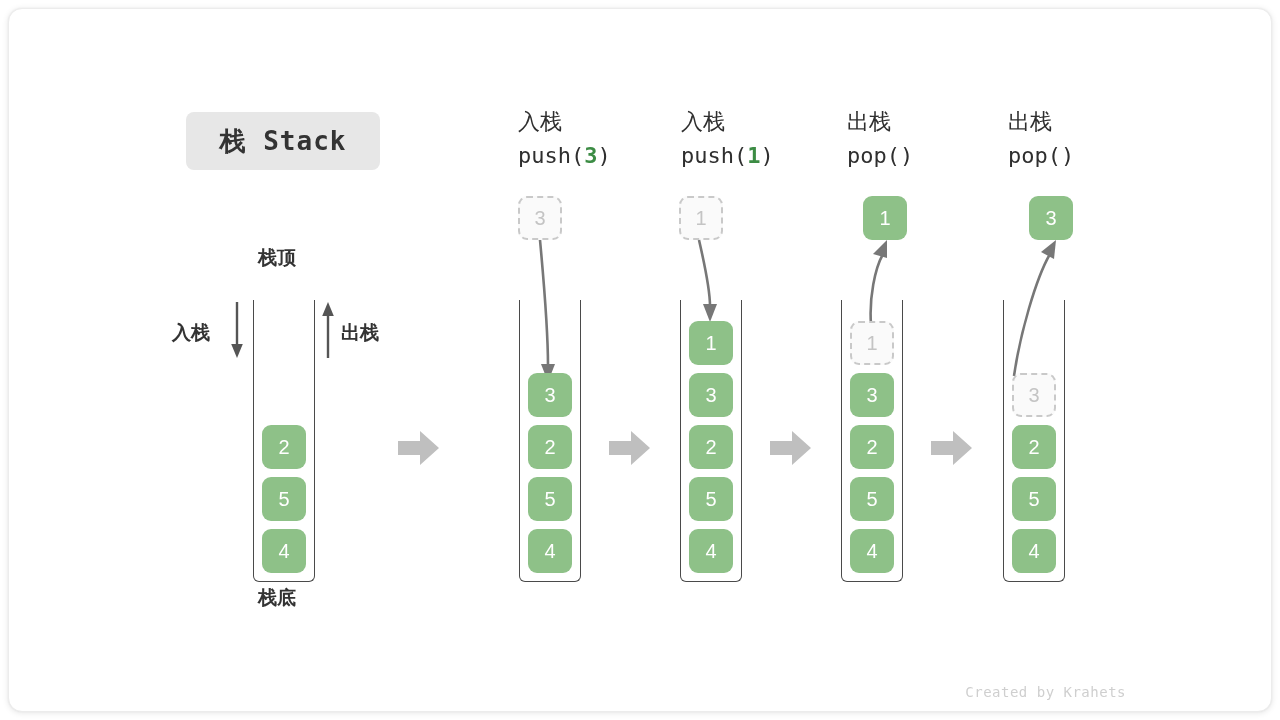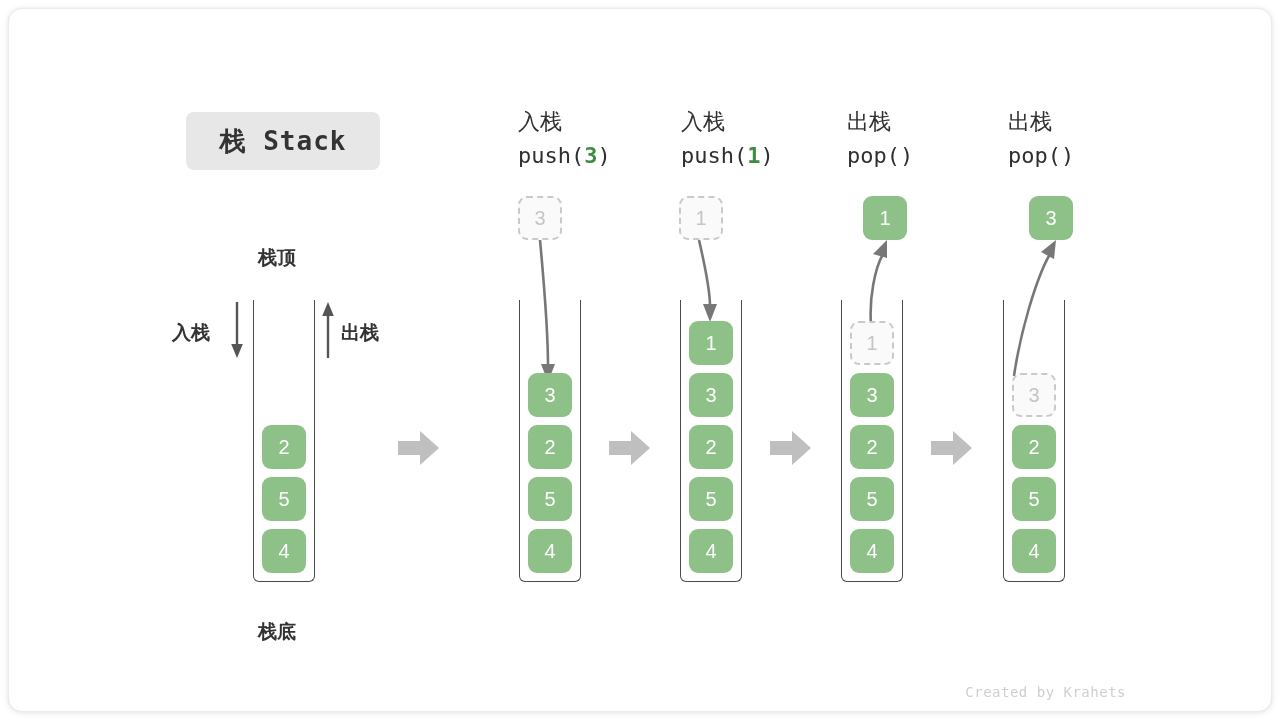--- a/index.html
+++ b/index.html
@@ -134,21 +134,21 @@
 <body>
 
 <div id="canvas">
   <div class="card"></div>
 
   <div class="title-box">
     <span class="title-text">栈 Stack</span>
   </div>
 
   <div class="side-label" style="left:258px; top:245px;">栈顶</div>
-  <div class="side-label" style="left:258px; top:619px;">栈底</div>
+  <div class="side-label" style="left:258px; top:585px;">栈底</div>
 
   <div class="side-label" style="left:172px; top:320px;">入栈</div>
   <div class="side-label" style="left:341px; top:320px;">出栈</div>
 
   <svg class="vert-arrow" style="left:228px; top:300px;" width="22" height="60" viewBox="0 0 22 60">
     <line x1="9" y1="2" x2="9" y2="46" stroke="#555555" stroke-width="2.4"></line>
     <polygon points="9,58 3.2,44 14.8,44" fill="#555555"></polygon>
   </svg>
   <svg class="vert-arrow" style="left:319px; top:300px;" width="22" height="60" viewBox="0 0 22 60">
     <line x1="9" y1="58" x2="9" y2="14" stroke="#555555" stroke-width="2.4"></line>

